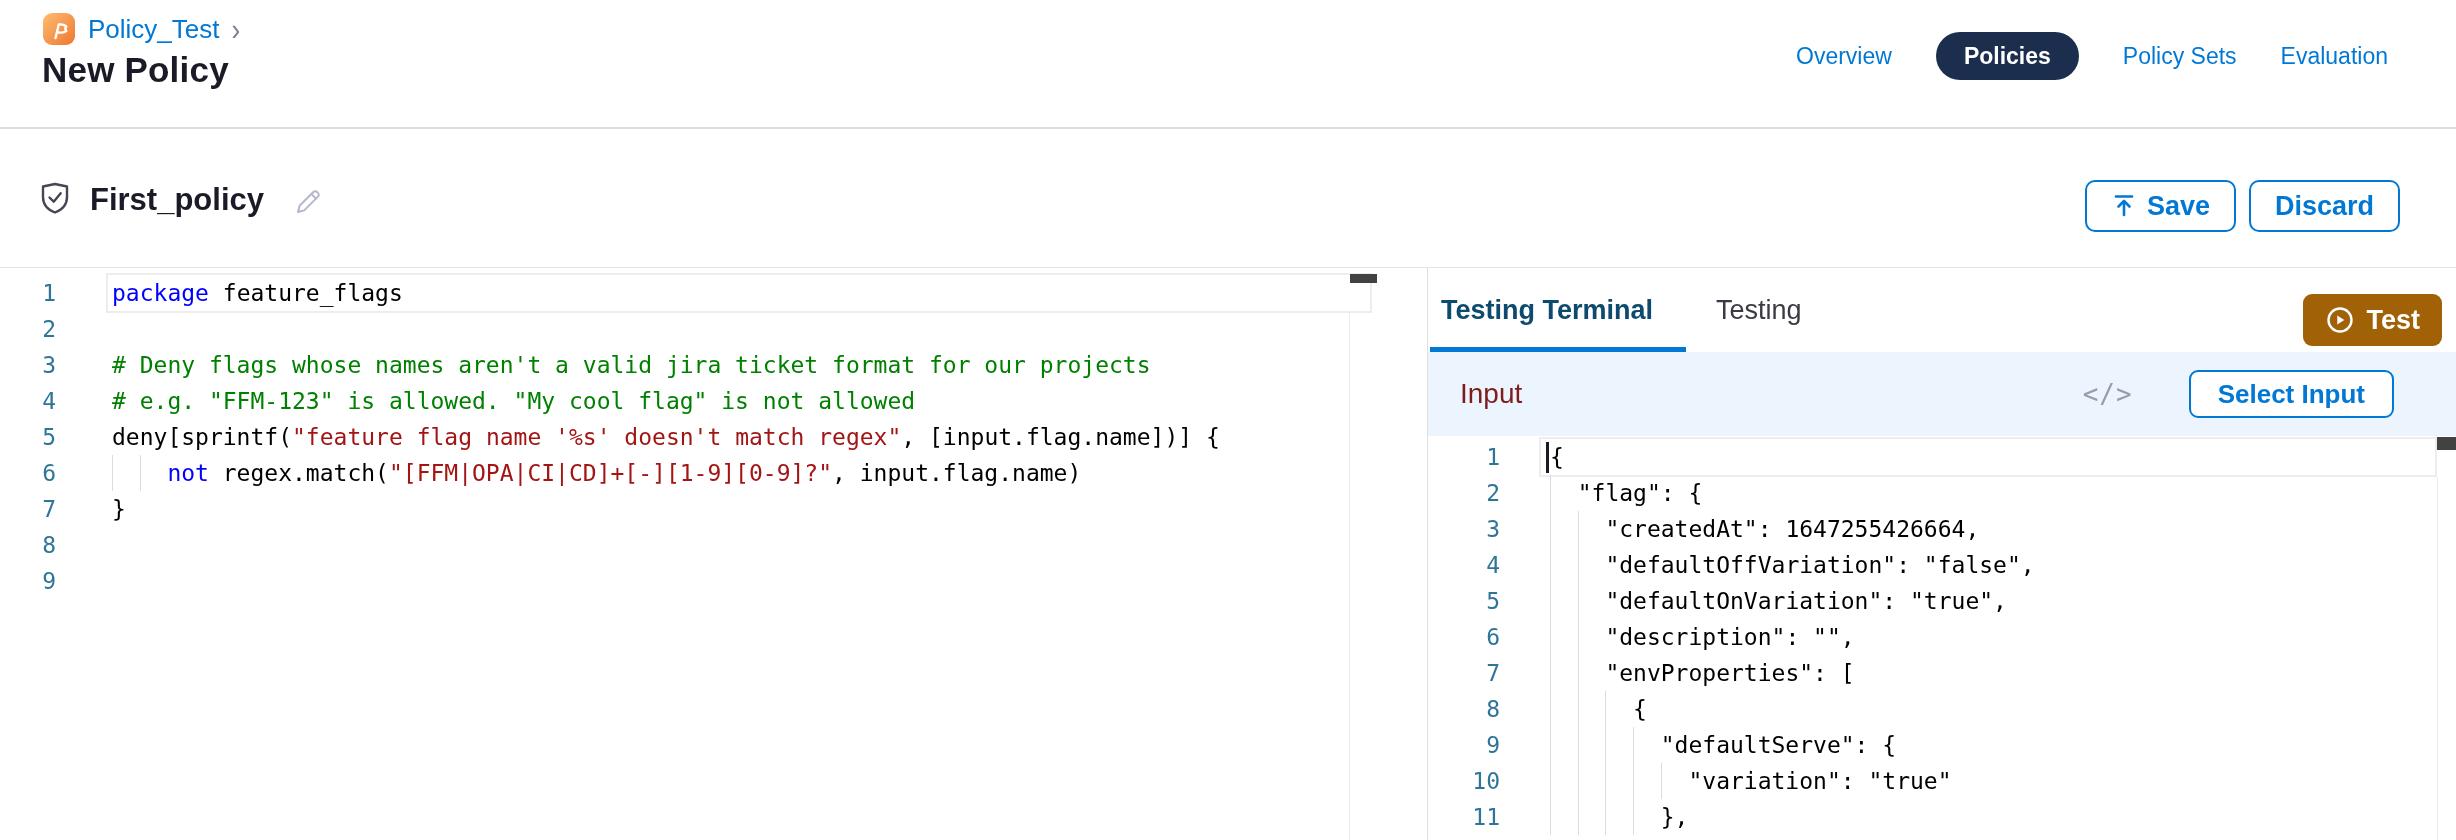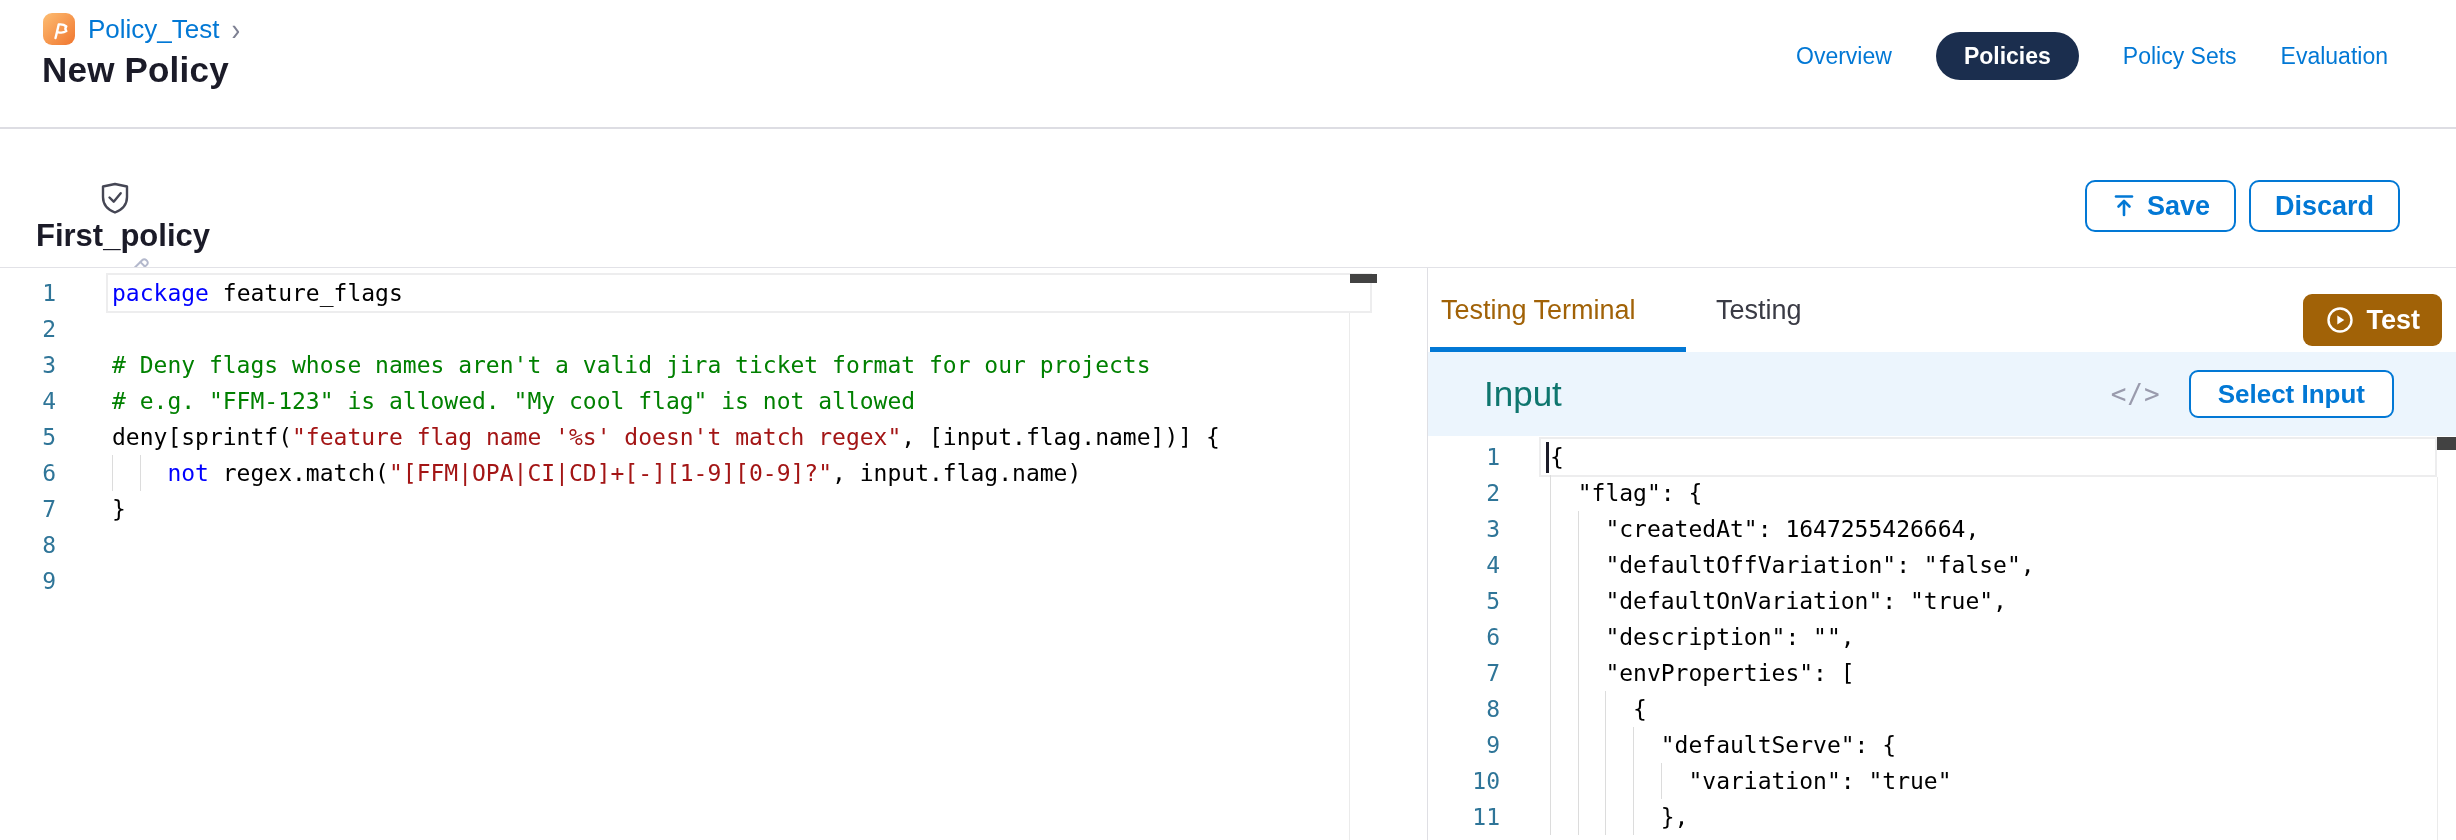--- a/index.html
+++ b/index.html
@@ -12,21 +12,21 @@
   .breadcrumb{position:absolute;left:42px;top:12px;display:flex;align-items:center;gap:12px;justify-content:space-between;}
   .crumb-logo{width:34px;height:34px;flex:0 0 auto;}
   .crumb-link{font-size:26px;font-weight:500;color:#0278d5;cursor:pointer;}
   .crumb-chev{font-size:26px;color:#7e8193;transform:scaleY(1.2);}
   .page-title{position:absolute;left:42px;top:50px;font-size:35px;font-weight:700;letter-spacing:.2px;color:#1b1b28;}
   .nav{position:absolute;right:68px;top:32px;display:flex;align-items:center;gap:44px;}
   .nav-item{font-size:23px;font-weight:500;color:#0278d5;cursor:pointer;white-space:nowrap;}
   .nav-item.active{background:#1b2e4e;color:#ffffff;height:48px;display:flex;align-items:center;
     padding:0 28px;border-radius:25px;font-weight:600;}
   
-  .policy-row{position:absolute;left:36px;top:180px;display:flex;align-items:center;flex-direction:column;}
+  .policy-row{position:absolute;left:36px;top:180px;display:flex;align-items:flex-end;}
   .shield{width:38px;height:38px;margin-right:16px;}
   .policy-name{font-size:31px;font-weight:700;color:#1b1b28;}
   .pencil{width:32px;height:32px;margin-left:28px;cursor:pointer;}
   .actions{position:absolute;right:56px;top:180px;display:flex;gap:13px;}
   .btn{display:flex;align-items:center;gap:10px;height:52px;padding:8px 24px;border:2px solid #0278d5;
     border-radius:10px;background:#fff;color:#0278d5;font-size:27px;font-weight:600;cursor:pointer;box-sizing:border-box;}
   
   .content-top-border{position:absolute;left:0;top:267px;width:100%;height:0;border-top:1px solid #e2e2e7;}
   .v-divider{position:absolute;left:1427px;top:268px;bottom:0;width:1px;background:#dfdfe4;}
   
@@ -40,35 +40,35 @@
   .kw{color:#0000ff;} .cm{color:#008000;margin-top:33px;} .str{color:#a31515;} .pl{color:#000000;margin-top:39px;}
   .ig{display:inline-block;width:2ch;height:36px;vertical-align:top;box-shadow:inset 1px 0 0 #dcdcdc;}
   .line-highlight{position:absolute;border:2px solid #ededee;box-sizing:border-box;background:transparent;}
   .ed-left .line-highlight{left:106px;top:5px;width:1266px;height:40px;}
   .ed-left .edge-vline{position:absolute;left:1349px;top:45px;bottom:0;width:1px;background:#ebebeb;}
   .ed-left .ruler-mark{position:absolute;left:1350px;top:6px;width:27px;height:9px;background:#424242;}
   
   .right-panel{position:absolute;left:1428px;top:268px;right:0;bottom:0;}
   .tab-row{position:absolute;left:0;top:0;right:0;height:84px;}
   .tab{position:absolute;top:0;height:84px;display:flex;align-items:center;font-size:27px;cursor:pointer;}
-  .tab-testing{left:13px;font-weight:400;color:#a16207;}
+  .tab-testing{left:13px;font-weight:700;color:#0c4a6e;}
   .tab-library{left:288px;font-weight:400;color:#3a3b45;}
   .tab-underline{position:absolute;left:2px;bottom:0;width:256px;height:5px;background:#0278d5;}
   .test-btn{position:absolute;right:14px;top:26px;height:52px;padding:0 22px;border:none;border-radius:9px;
     background:#a16207;color:#fff;font-size:27px;font-weight:700;display:flex;align-items:center;gap:11px;
     font-family:"Liberation Sans",sans-serif;cursor:pointer;}
   .input-bar{position:absolute;left:0;top:84px;right:0;height:84px;background:#ecf5fd;display:flex;align-items:center;
     padding:0 62px 0 32px;box-sizing:border-box;}
-  .input-label{font-size:35px;font-weight:500;color:#0f766e;flex:0 0 auto;margin-left:24px;}
+  .input-label{font-size:28px;font-weight:500;color:#7f1d1d;flex:0 0 auto;}
   .bar-spacer{flex:1 1 auto;}
   .code-glyph{font-size:26px;color:#9a9bad;letter-spacing:1px;margin-right:28px;cursor:pointer;
     font-family:"DejaVu Sans Mono",monospace;}
   .select-input-btn{height:48px;padding:0 27px;border:2px solid #0278d5;border-radius:9px;background:#fff;
     color:#0278d5;font-size:26px;font-weight:600;display:flex;align-items:center;cursor:pointer;box-sizing:border-box;
-    font-family:"Liberation Sans",sans-serif;}
+    font-family:"Liberation Sans",sans-serif;margin-left:28px;}
   .ed-json{left:1428px;top:436px;right:0;bottom:0;}
   .ed-json .gutter{top:3px;width:72px;}
   .ed-json .code-col{left:122px;top:3px;}
   .ed-json .line-highlight{left:111px;top:1px;width:898px;height:40px;}
   .ed-json .edge-vline{position:absolute;left:1009px;top:41px;bottom:0;width:1px;background:#ebebeb;}
   .ed-json .ruler-mark{position:absolute;left:1009px;top:1px;width:20px;height:13px;background:#424242;}
   .caret{position:absolute;left:118px;top:6px;width:3px;height:31px;background:#1b1b28;}
 </style>
 </head>
 <body>

